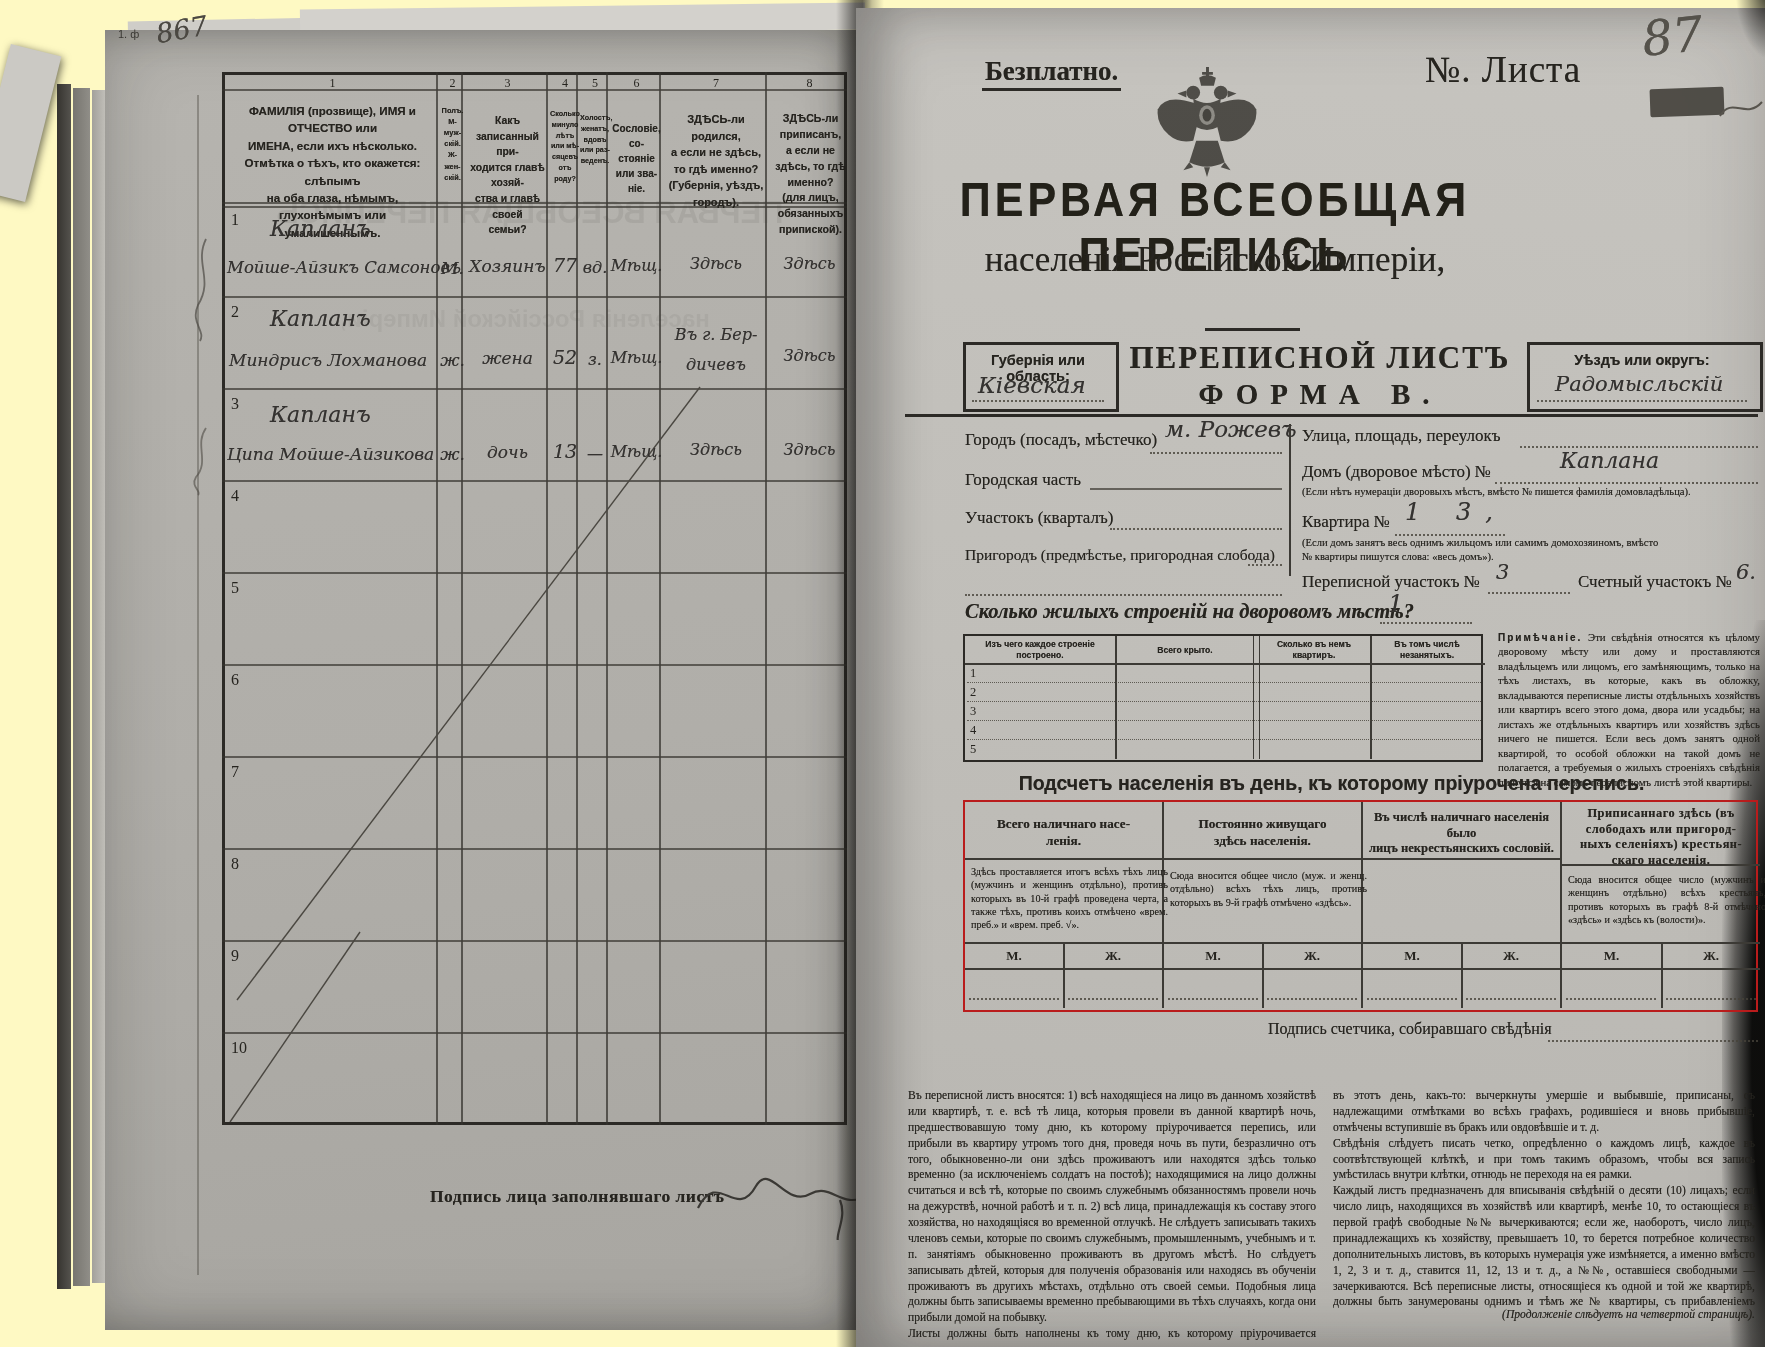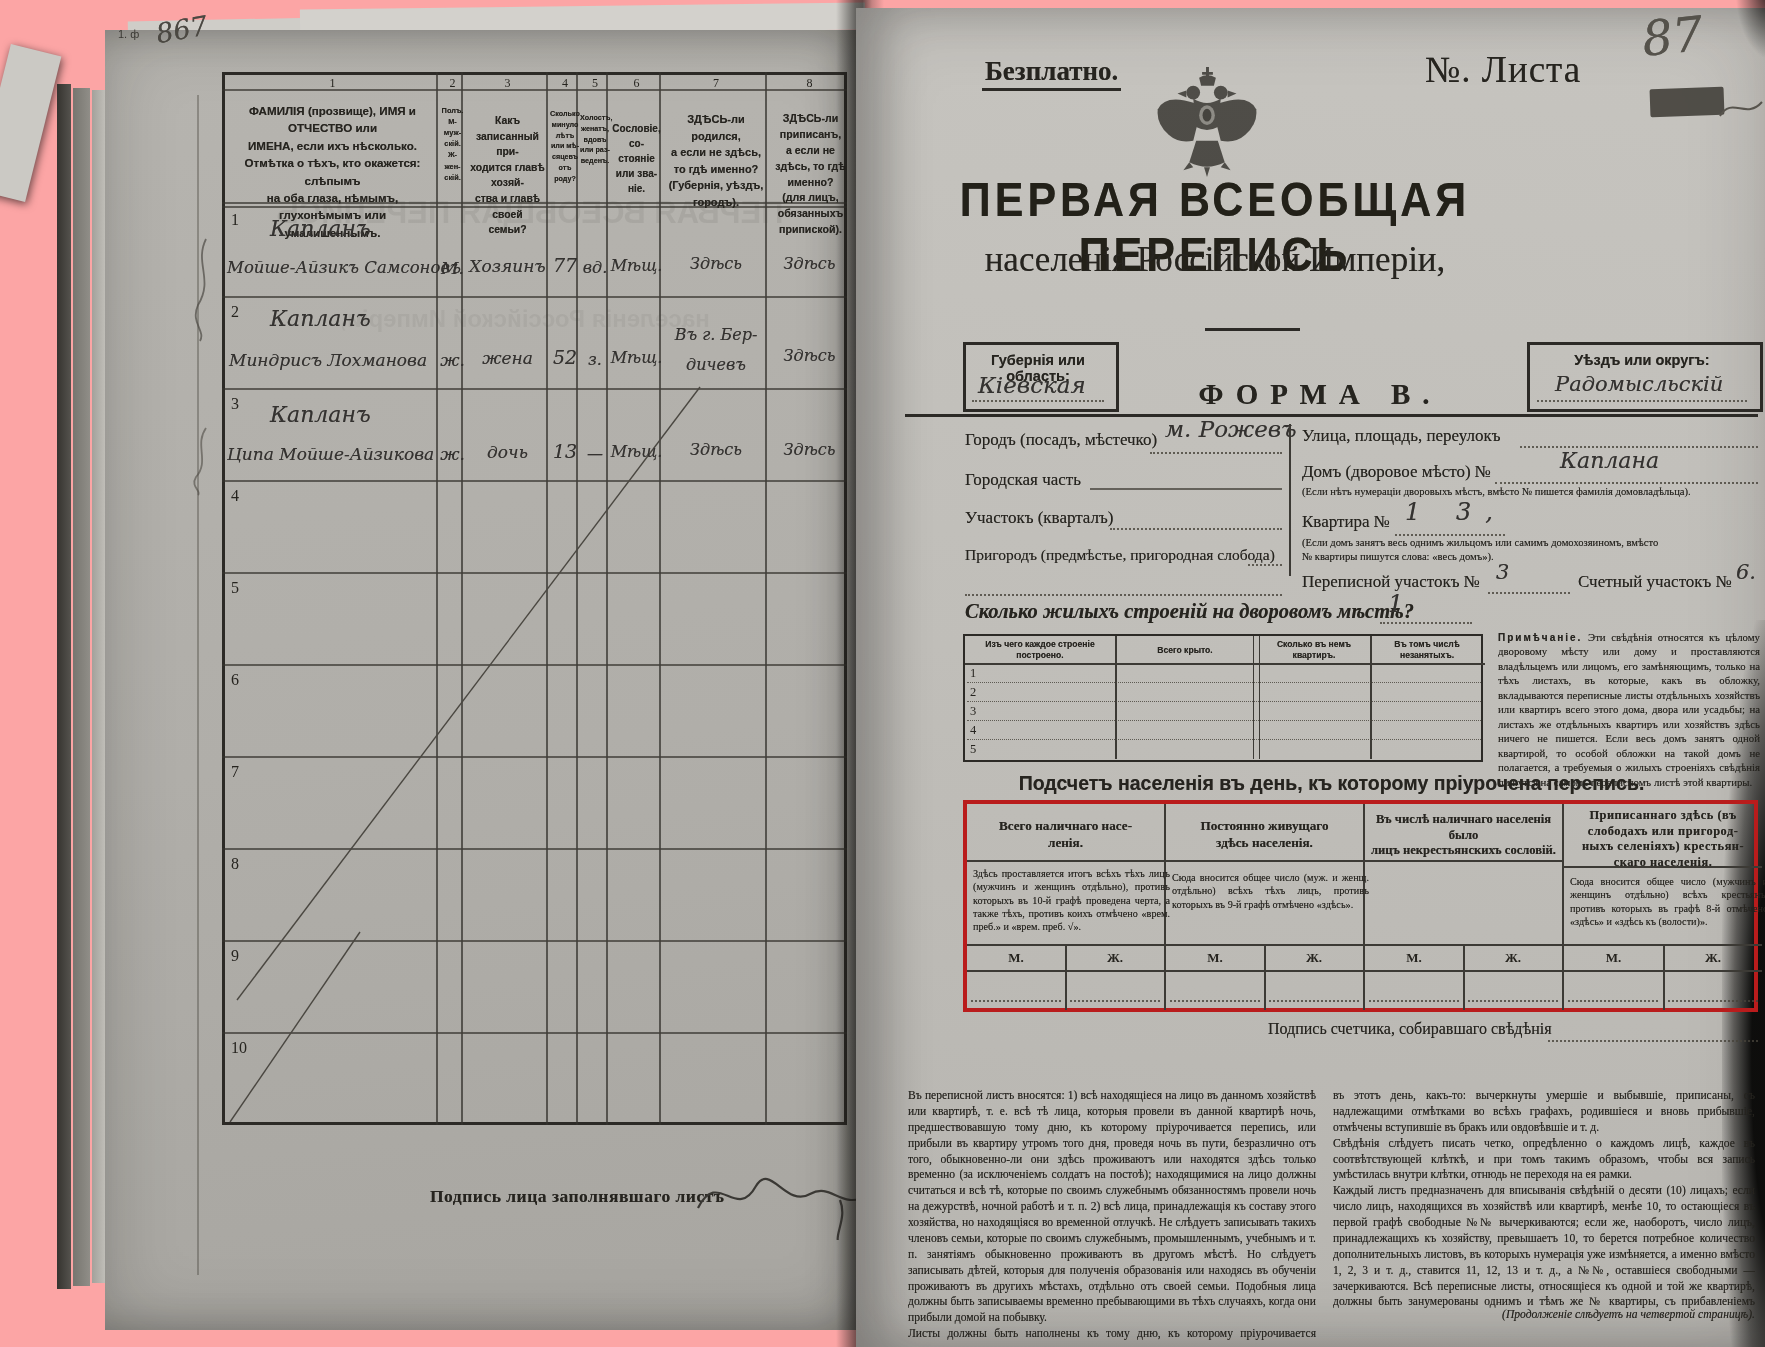--- a/index.html
+++ b/index.html
@@ -1,16 +1,16 @@
 <!DOCTYPE html>
 <html><head>
 <meta charset="utf-8">
 <style>
   html,body{margin:0;padding:0;background:#050505;}
-  #scene{position:relative;width:1765px;height:1347px;overflow:hidden;background:#fca5a5;
+  #scene{position:relative;width:1765px;height:1347px;overflow:hidden;background:#fef9c3;
          font-family:"Liberation Serif",serif;color:#26241f;}
   .a{position:absolute}
   .ser{font-family:"Liberation Serif",serif}
   .san{font-family:"Liberation Sans",sans-serif}
   .hw{font-family:"DejaVu Serif",serif;font-style:italic;color:#343230;
       text-shadow:0 0 .6px rgba(40,38,35,.5);}
   .pre{white-space:pre-line}
   .c{text-align:center}
   .j{text-align:justify}
   .print{text-shadow:0 0 .5px rgba(35,33,29,.55)}
@@ -227,20 +227,21 @@
 
   <div class="a san c print" style="left:905px;top:178px;width:620px;font-size:43px;font-weight:bold;letter-spacing:4px;transform:scaleY(1.12);color:#232119">ПЕРВАЯ ВСЕОБЩАЯ ПЕРЕПИСЬ</div>
   <div class="a ser c print" style="left:905px;top:240px;width:620px;font-size:35px">населенія Россійской Имперіи,</div>
   <div class="a hline" style="left:1205px;top:328px;width:95px;height:3px"></div>
 
   <div class="a box" style="left:963px;top:342px;width:150px;height:64px"></div>
   <div class="a san c print" style="left:963px;top:352px;width:150px;font-size:14.5px;font-weight:bold">Губернія или область:</div>
   <div class="a hw" style="left:978px;top:372px;font-size:23px">Кіевская</div>
   <div class="a dot" style="left:972px;top:398px;width:132px"></div>
 
+  <div class="a ser c print" style="left:1125px;top:340px;width:390px;font-size:31px;font-weight:bold;letter-spacing:2px">ПЕРЕПИСНОЙ ЛИСТЪ</div>
   <div class="a ser c print" style="left:1125px;top:378px;width:390px;font-size:29px;font-weight:bold;letter-spacing:12px">ФОРМА В.</div>
 
   <div class="a box" style="left:1527px;top:342px;width:230px;height:64px"></div>
   <div class="a san c print" style="left:1527px;top:352px;width:230px;font-size:14.5px;font-weight:bold">Уѣздъ или округъ:</div>
   <div class="a hw" style="left:1555px;top:372px;font-size:21px">Радомысльскій</div>
   <div class="a dot" style="left:1537px;top:398px;width:210px"></div>
 
   <div class="a hline" style="left:905px;top:414px;width:853px;height:3px"></div>
 
   <div class="a ser print" style="left:965px;top:430px;font-size:17px">Городъ (посадъ, мѣстечко)</div>
@@ -306,21 +307,21 @@
     <div class="a dot" style="left:2px;top:101px;width:514px;border-bottom-width:1.5px"></div>
   </div>
 
   <div class="a note-txt j print" style="left:1498px;top:630px;width:262px">
     <span class="san" style="font-weight:bold;letter-spacing:2px;font-size:10px">Примѣчаніе.</span>
     <span>Эти свѣдѣнія относятся къ цѣлому дворовому мѣсту или дому и проставляются владѣльцемъ или лицомъ, его замѣняющимъ, только на тѣхъ листахъ, въ которые, какъ въ обложку, вкладываются переписные листы отдѣльныхъ хозяйствъ или квартиръ всего этого дома, двора или усадьбы; на листахъ же отдѣльныхъ квартиръ или хозяйствъ здѣсь ничего не пишется. Если весь домъ занятъ одной квартирой, то особой обложки на такой домъ не полагается, а требуемыя о жилыхъ строеніяхъ свѣдѣнія пишутся на самомъ переписномъ листѣ этой квартиры.</span>
   </div>
 
   <div class="a san c print" style="left:905px;top:772px;width:853px;font-size:19.5px;font-weight:bold">Подсчетъ населенія въ день, къ которому пріурочена перепись.</div>
 
-  <div class="a" style="left:963px;top:800px;width:795px;height:212px;border:4px solid #b91c1c;box-sizing:border-box">
+  <div class="a" style="left:963px;top:800px;width:795px;height:212px;border:2px solid #b91c1c;box-sizing:border-box">
     <div class="a vline" style="left:197px;top:0;width:2px;height:206px"></div>
     <div class="a vline" style="left:396px;top:0;width:2px;height:206px"></div>
     <div class="a vline" style="left:595px;top:0;width:2px;height:206px"></div>
 
     <div class="a" style="left:0;top:0;width:197px;height:206px">
       <div class="a cnt-head print pre" style="left:4px;top:14px;width:189px">Всего наличнаго насе-
 ленія.</div>
       <div class="a" style="left:0;top:56px;width:197px;height:1.5px;background:#3c3a35"></div>
       <div class="a cnt-desc print" style="left:0;top:58px;width:197px">Здѣсь проставляется итогъ всѣхъ тѣхъ лицъ (мужчинъ и женщинъ отдѣльно), противъ которыхъ въ 10-й графѣ проведена черта, а также тѣхъ, противъ коихъ отмѣчено «врем. преб.» и «врем. преб. √».</div>
       <div class="a" style="left:0;top:140px;width:197px;height:1.5px;background:#3c3a35"></div>

